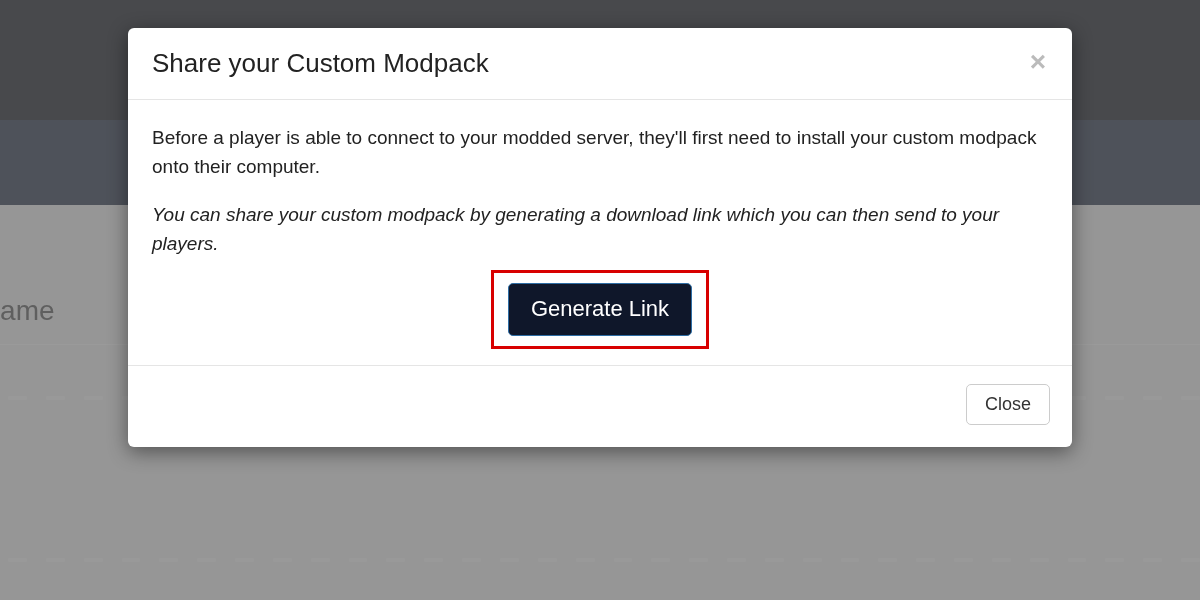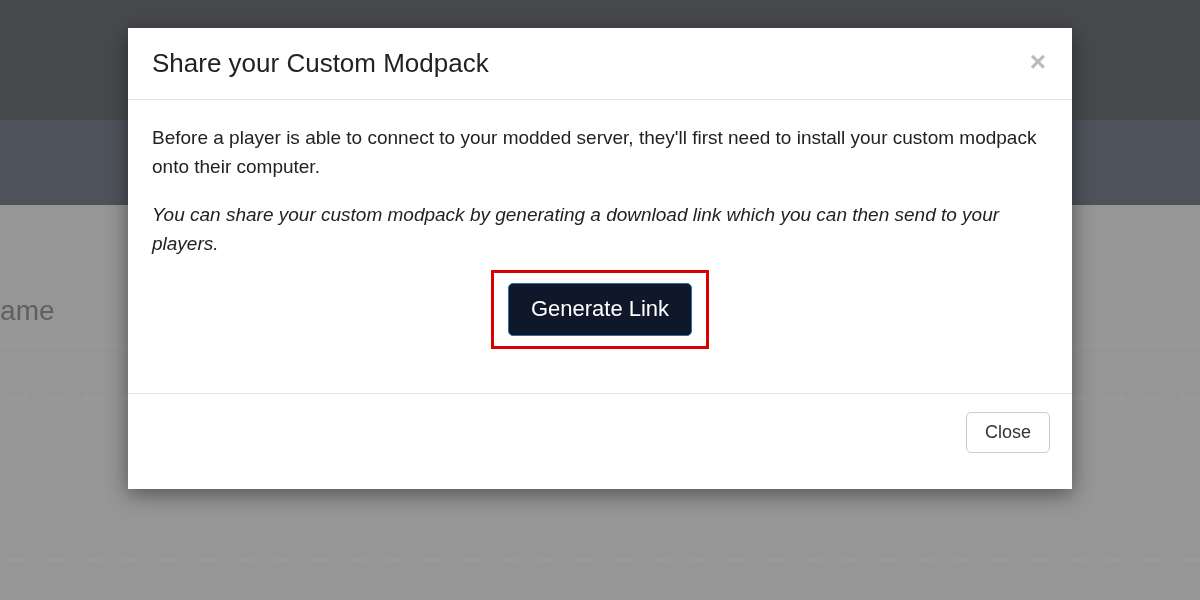--- a/index.html
+++ b/index.html
@@ -72,21 +72,21 @@
       border-radius: 1px;
     }
     .bg-dashes.d1 { top: 396px; }
     .bg-dashes.d2 { top: 558px; }
     .modal {
       position: absolute;
       top: 28px;
       left: 128px;
       width: 944px;
       background: #fff;
-      border-radius: 0;
+      border-radius: 6px;
       box-shadow: 0 5px 20px rgba(0,0,0,0.45);
     }
     .modal-header {
       padding: 20px 22px 20px 24px;
       border-bottom: 1px solid #e5e5e5;
       display: flex;
       justify-content: space-between;
       align-items: flex-start;
     }
     .modal-title {
@@ -97,21 +97,21 @@
     }
     .close-icon {
       font-size: 28px;
       font-weight: bold;
       color: #bbb;
       cursor: pointer;
       line-height: 1;
       padding: 0 4px;
     }
     .modal-body {
-      padding: 24px 24px 44px 24px;
+      padding: 24px 24px 16px 24px;
       border-bottom: 1px solid #e5e5e5;
     }
     .modal-body p {
       font-size: 19px;
       color: #222;
       line-height: 1.5;
       margin-bottom: 20px;
     }
     .modal-body p:last-of-type {
       margin-bottom: 12px;
@@ -130,21 +130,21 @@
       background: #0f172a;
       color: #fff;
       border: 1px solid #2e6da4;
       border-radius: 5px;
       padding: 12px 22px;
       font-size: 22px;
       cursor: pointer;
       line-height: 1.2;
     }
     .modal-footer {
-      padding: 18px 22px 36px 22px;
+      padding: 18px 22px 22px 22px;
       display: flex;
       justify-content: flex-end;
     }
     .btn-default {
       background: #fff;
       color: #333;
       border: 1px solid #ccc;
       border-radius: 5px;
       padding: 9px 18px;
       font-size: 18px;

